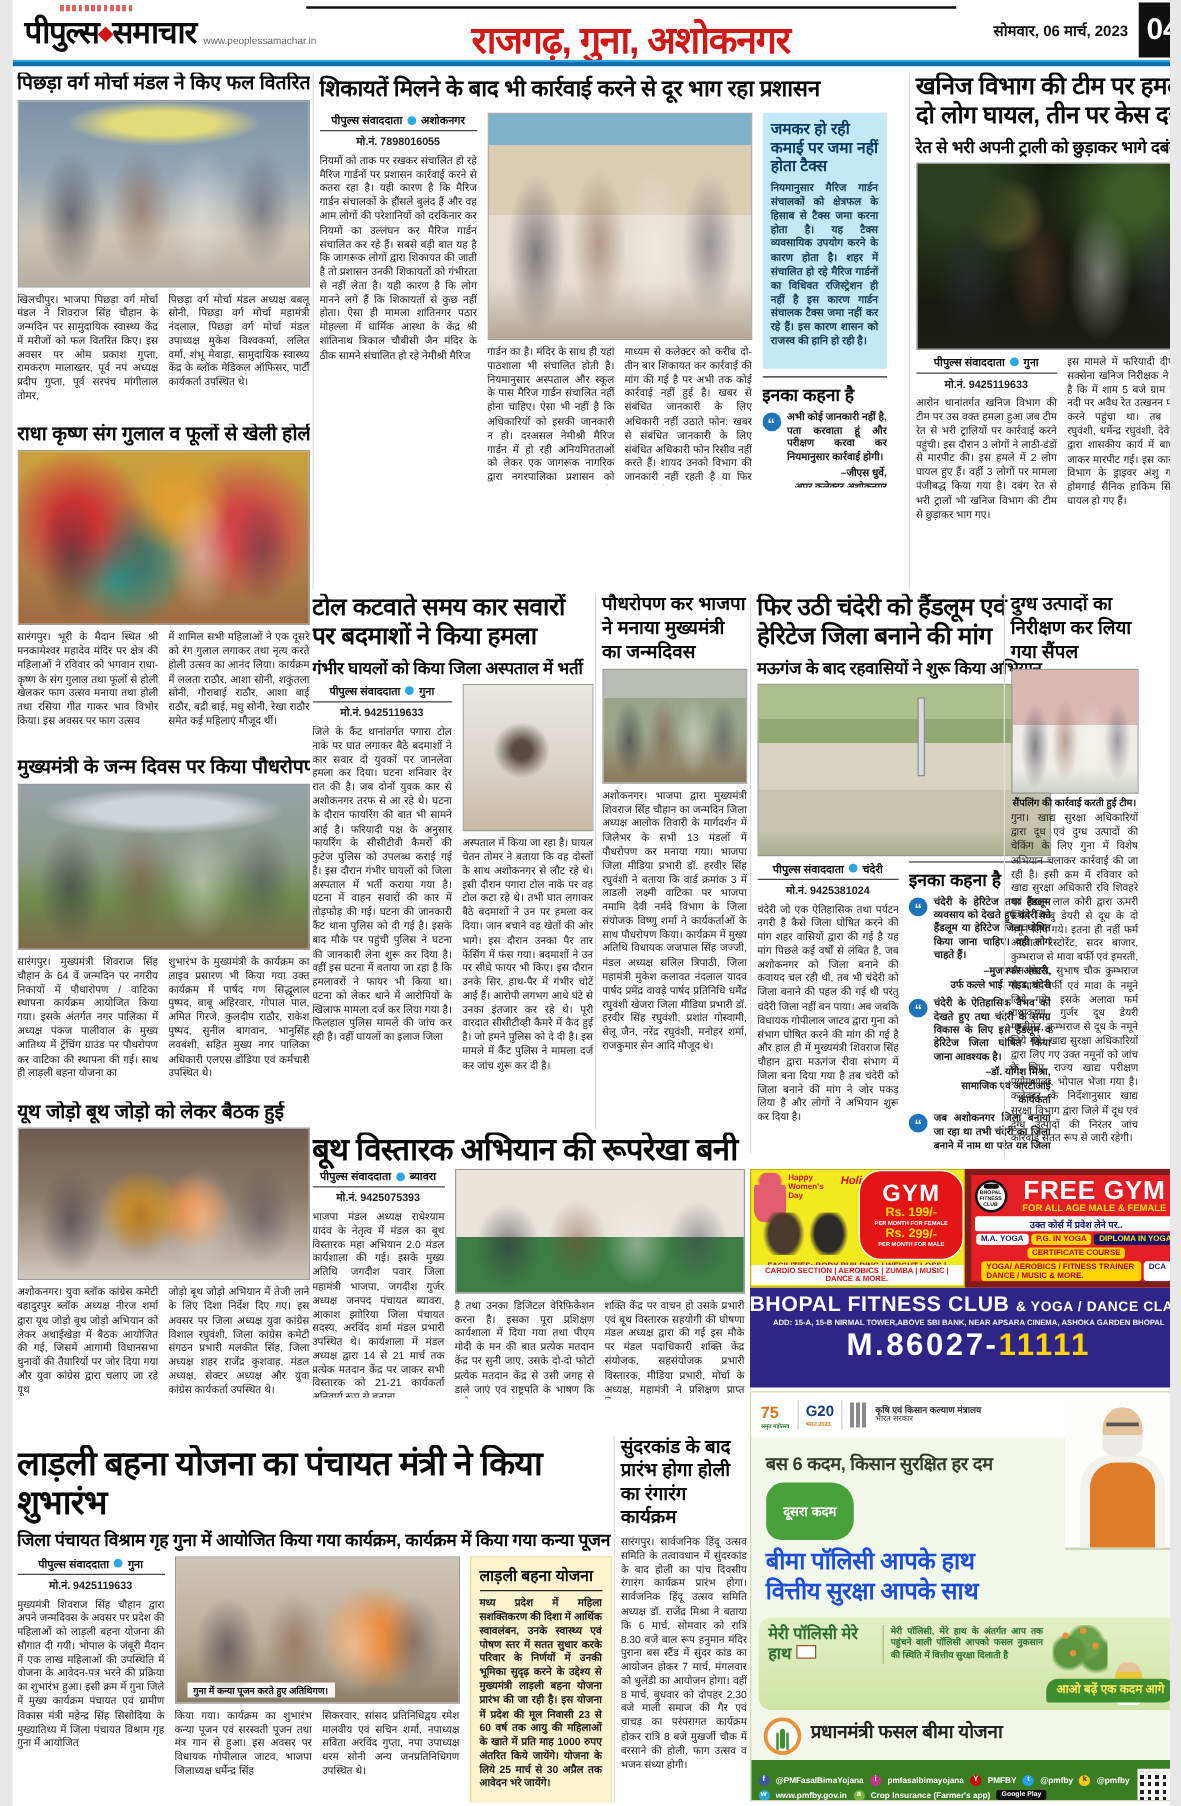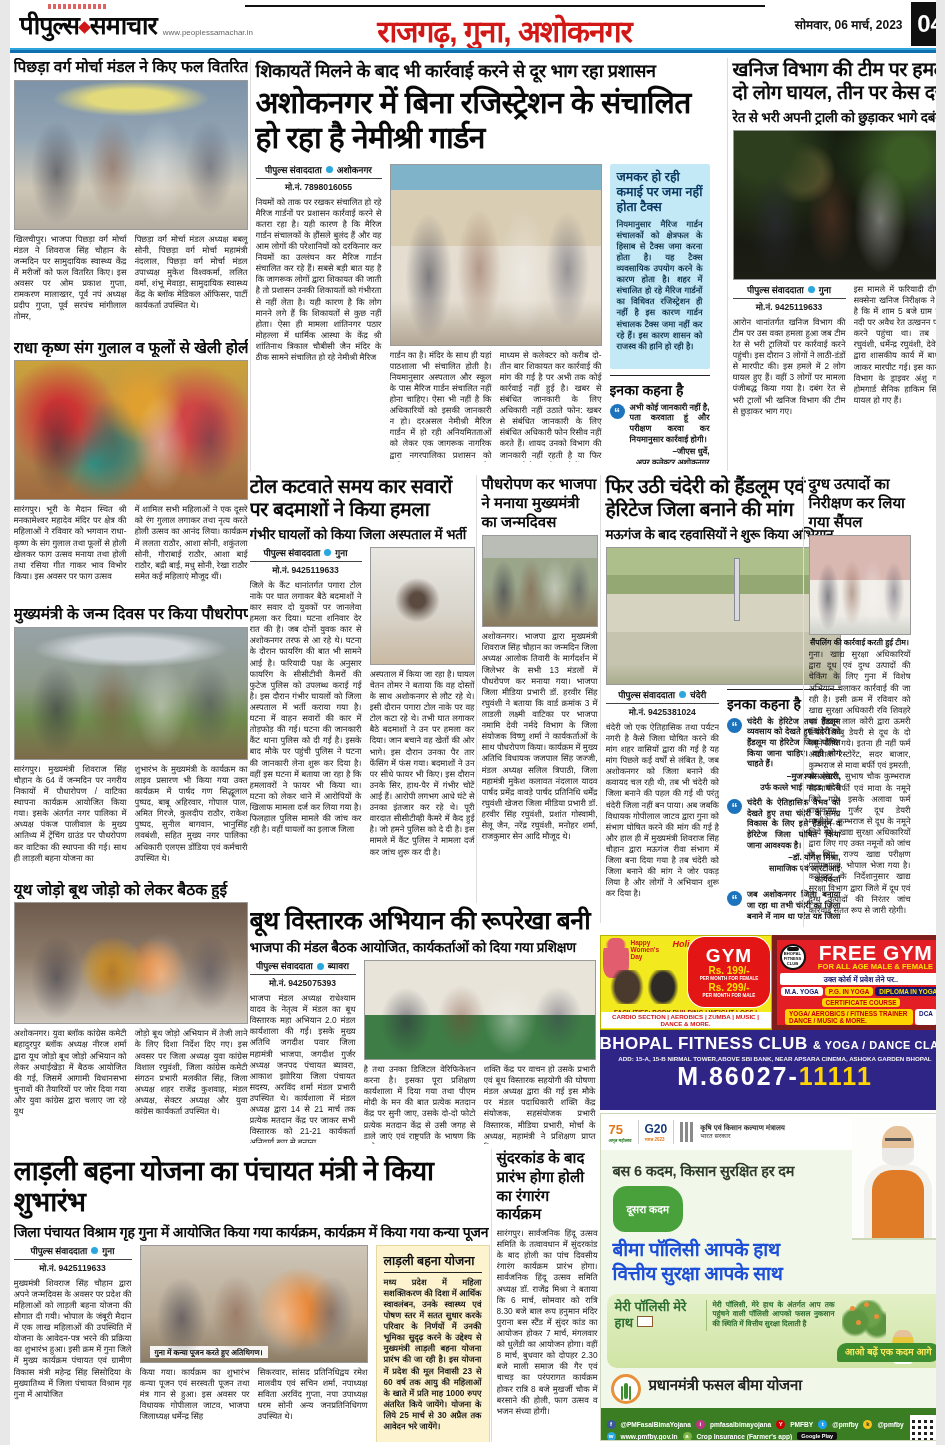--- a/index.html
+++ b/index.html
@@ -210,21 +210,20 @@
       <div class="photo ppl ph-youth" style="height:122px"></div>
       <div class="cols" style="height:100px;margin-top:4px">
         <div class="col body-txt">अशोकनगर। युवा ब्लॉक कांग्रेस कमेटी बहादुरपुर ब्लॉक अध्यक्ष नीरज शर्मा द्वारा यूथ जोड़ो बूथ जोड़ो अभियान को लेकर अथाईखेड़ा में बैठक आयोजित की गई, जिसमें आगामी विधानसभा चुनावों की तैयारियों पर जोर दिया गया और युवा कांग्रेस द्वारा चलाए जा रहे यूथ</div>
         <div class="col body-txt">जोड़ो बूथ जोड़ो अभियान में तेजी लाने के लिए दिशा निर्देश दिए गए। इस अवसर पर जिला अध्यक्ष युवा कांग्रेस विशाल रघुवंशी, जिला कांग्रेस कमेटी संगठन प्रभारी मलकीत सिंह, जिला अध्यक्ष शहर राजेंद्र कुशवाह, मंडल अध्यक्ष, सेक्टर अध्यक्ष और युवा कांग्रेस कार्यकर्ता उपस्थित थे।</div>
       </div>
     </section>
   </div>
 
   <section class="art vsep-l" style="left:240px;top:58px;width:460px;height:413px">
     <div class="kicker">शिकायतें मिलने के बाद भी कार्रवाई करने से दूर भाग रहा प्रशासन</div>
-    <h1 class="h-xl">अशोकनगर में बिना रजिस्ट्रेशन के संचालित हो रहा है नेमीश्री गार्डन</h1>
     <div class="cols" style="margin-top:8px;height:300px">
       <div class="col" style="flex:0 0 126px">
         <div class="byline">
           <span>पीपुल्स संवाददाता</span>
           <span class="cyan-dot"></span>
           <span>अशोकनगर</span>
         </div>
         <div class="phone">मो.नं. 7898016055</div>
         <div class="body-txt" style="height:260px;overflow:hidden">नियमों को ताक पर रखकर संचालित हो रहे मैरिज गार्डनों पर प्रशासन कार्रवाई करने से कतरा रहा है। यही कारण है कि मैरिज गार्डन संचालकों के हौंसले बुलंद हैं और वह आम लोगों की परेशानियों को दरकिनार कर नियमों का उल्लंघन कर मैरिज गार्डन संचालित कर रहे हैं। सबसे बड़ी बात यह है कि जागरूक लोगों द्वारा शिकायत की जाती है तो प्रशासन उनकी शिकायतों को गंभीरता से नहीं लेता है। यही कारण है कि लोग मानने लगे हैं कि शिकायतों से कुछ नहीं होता। ऐसा ही मामला शांतिनगर पठार मोहल्ला में धार्मिक आस्था के केंद्र श्री शांतिनाथ त्रिकाल चौबीसी जैन मंदिर के ठीक सामने संचालित हो रहे नेमीश्री मैरिज</div>
       </div>
@@ -336,21 +335,20 @@
 
   <section class="art vsep-l" style="left:793px;top:475px;width:108px;height:452px">
     <h2 class="h-md">दुग्ध उत्पादों का निरीक्षण कर लिया गया सैंपल</h2>
     <div class="photo ppl ph-dairy" style="height:100px;margin-top:4px"></div>
     <div class="caption-und">सैंपलिंग की कार्रवाई करती हुई टीम।</div>
     <div class="body-txt" style="height:288px;overflow:hidden">गुना। खाद्य सुरक्षा अधिकारियों द्वारा दूध एवं दुग्ध उत्पादों की चेकिंग के लिए गुना में विशेष अभियान चलाकर कार्रवाई की जा रही है। इसी क्रम में रविवार को खाद्य सुरक्षा अधिकारी रवि शिवहरे एवं लखन लाल कोरी द्वारा ऊमरी स्थित शिव्बु डेयरी से दूध के दो नमूने लिये गये। इतना ही नहीं फर्म अग्रवाल रेस्टोरेंट, सदर बाजार, कुम्भराज से मावा बर्फी एवं इमरती, जैन होटल, सुभाष चौक कुम्भराज से मावा बर्फी एवं मावा के नमूने लिये गये। इसके अलावा फर्म राधाकृष्ण गुर्जर दूध डेयरी मण्डीगेट, कुम्भराज से दूध के नमूने लिये गये। खाद्य सुरक्षा अधिकारियों द्वारा लिए गए उक्त नमूनों को जांच के लिए राज्य खाद्य परीक्षण प्रयोगशाला, भोपाल भेजा गया है। कलेक्टर के निर्देशानुसार खाद्य सुरक्षा विभाग द्वारा जिले में दूध एवं दुग्ध उत्पादों की निरंतर जांच कार्रवाई सतत रूप से जारी रहेगी।</div>
   </section>
 
   <section class="art" style="left:240px;top:906px;width:346px;height:246px">
     <h2 class="h-xl" style="font-size:25px">बूथ विस्तारक अभियान की रूपरेखा बनी</h2>
-    <div class="subhead">भाजपा की मंडल बैठक आयोजित, कार्यकर्ताओं को दिया गया प्रशिक्षण</div>
     <div class="cols" style="height:188px">
       <div class="col" style="flex:0 0 106px">
         <div class="byline">
           <span>पीपुल्स संवाददाता</span>
           <span class="cyan-dot"></span>
           <span>ब्यावरा</span>
         </div>
         <div class="phone">मो.नं. 9425075393</div>
         <div class="body-txt" style="height:150px;overflow:hidden">भाजपा मंडल अध्यक्ष राधेश्याम यादव के नेतृत्व में मंडल का बूथ विस्तारक महा अभियान 2.0 मंडल कार्यशाला की गई। इसके मुख्य अतिथि जगदीश पवार जिला महामंत्री भाजपा, जगदीश गुर्जर अध्यक्ष जनपद पंचायत ब्यावरा, आकाश झाोरिया जिला पंचायत सदस्य, अरविंद शर्मा मंडल प्रभारी उपस्थित थे। कार्यशाला में मंडल अध्यक्ष द्वारा 14 से 21 मार्च तक प्रत्येक मतदान केंद्र पर जाकर सभी विस्तारक को 21-21 कार्यकर्ता अनिवार्य रूप से बनाना</div>
       </div>

